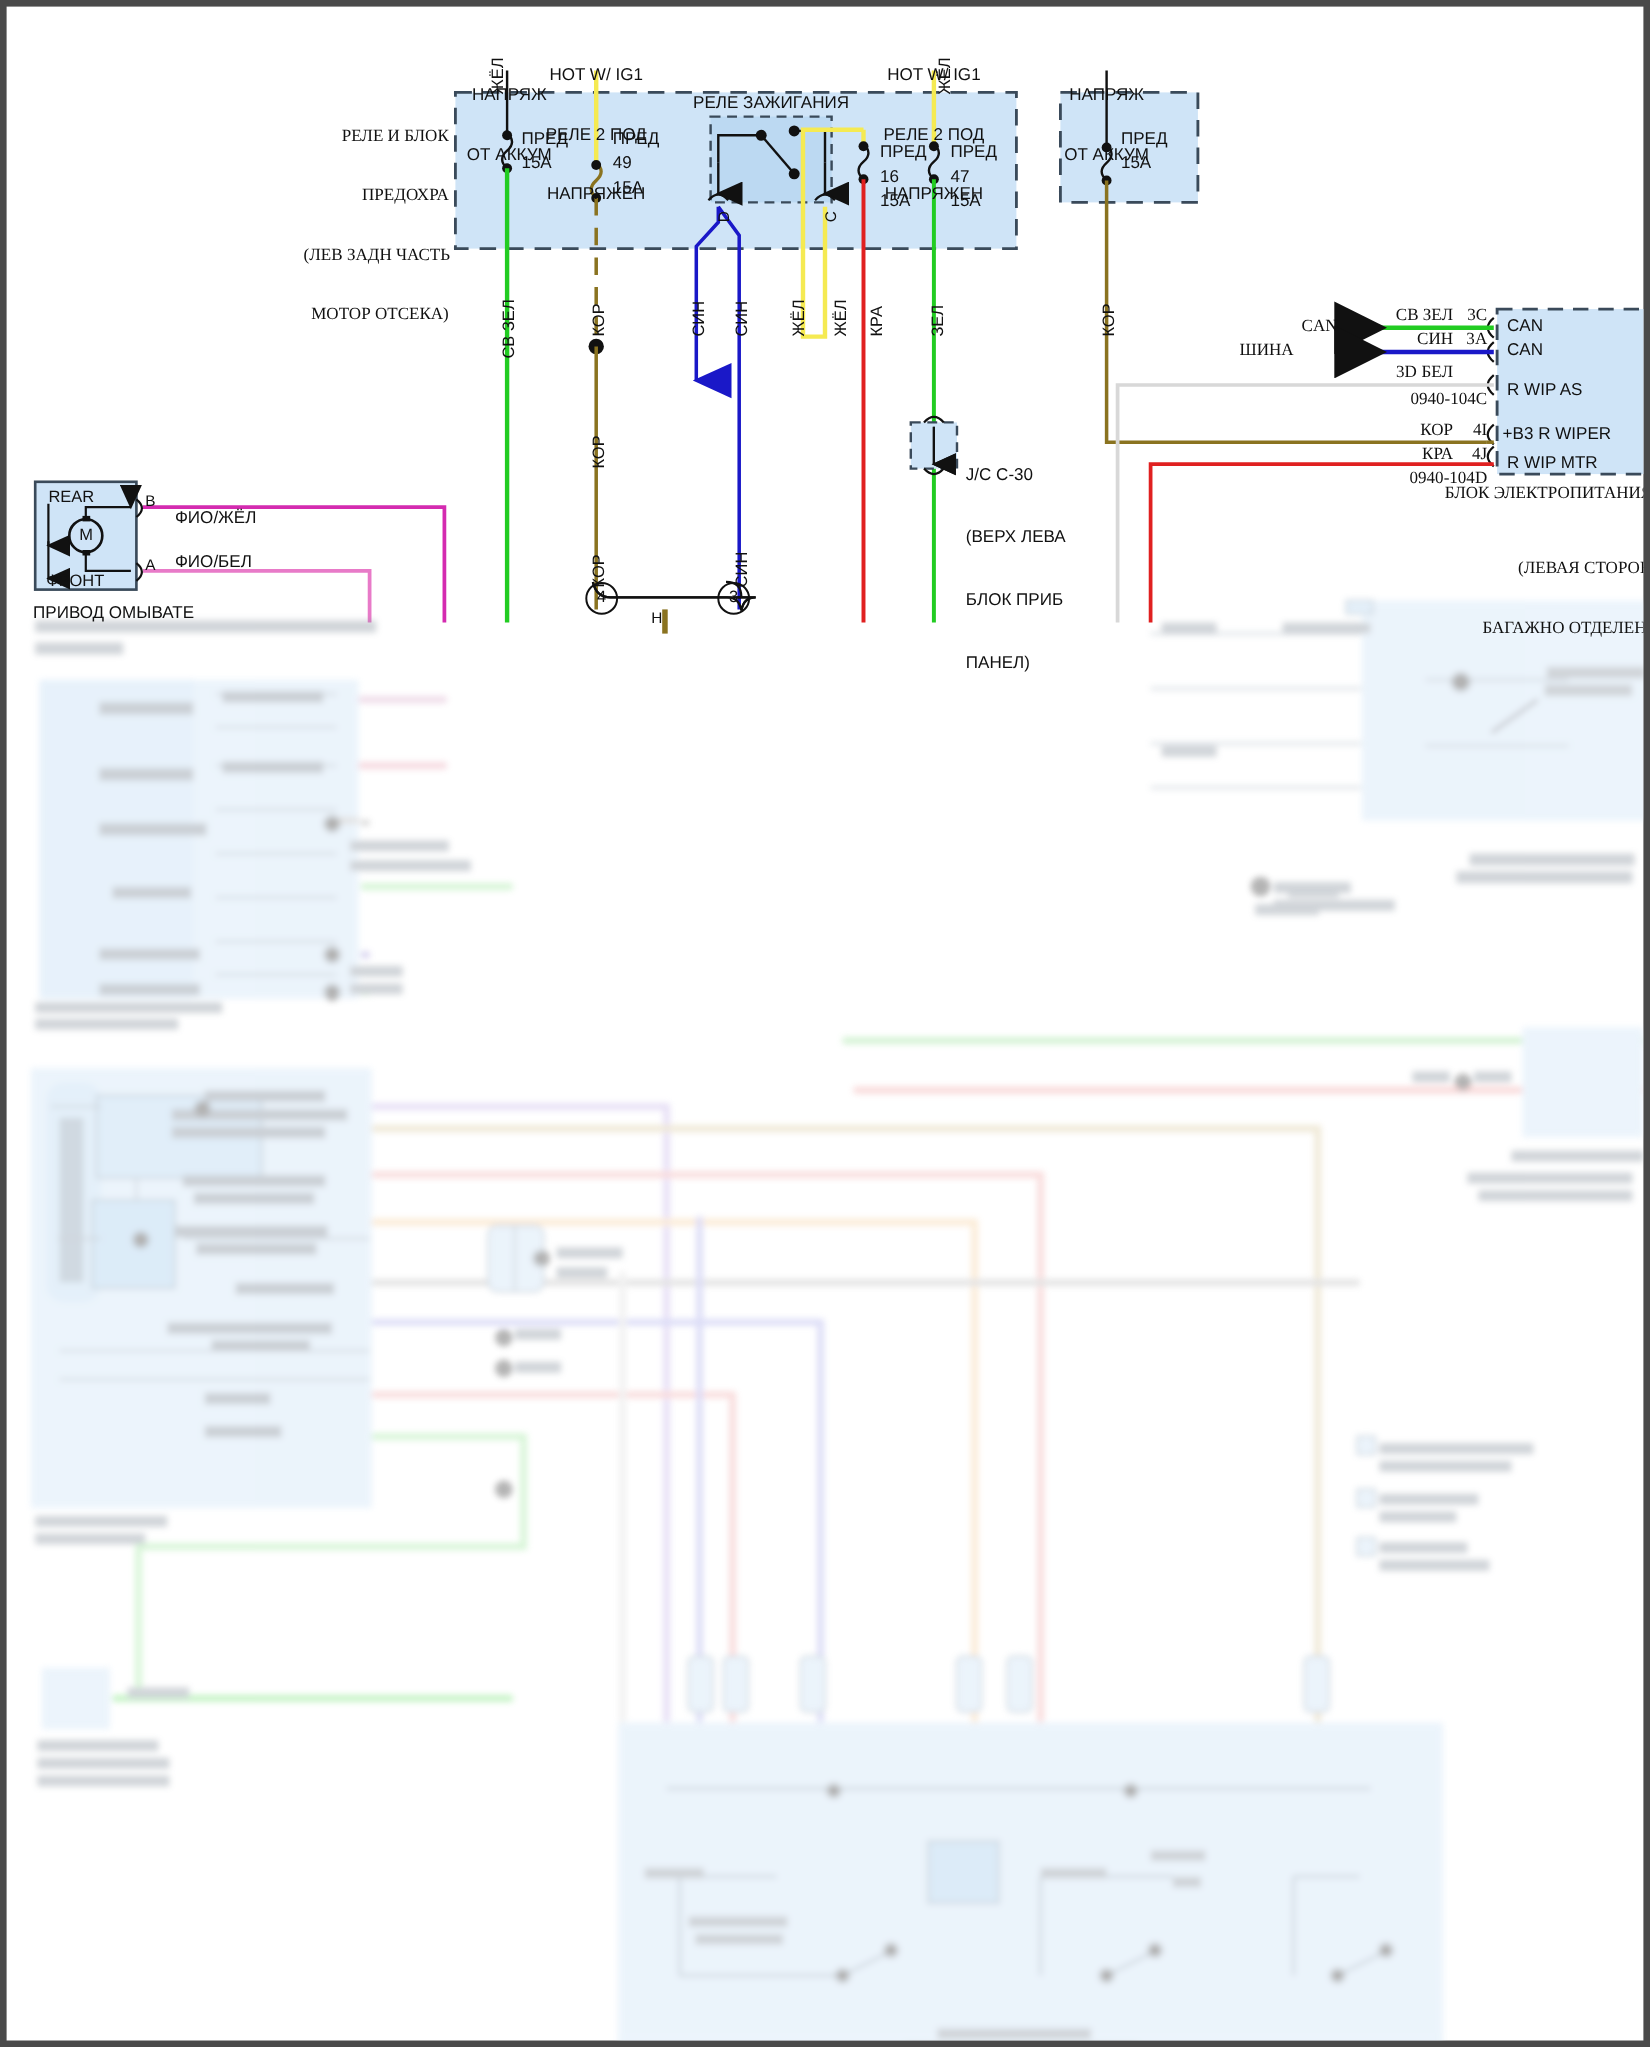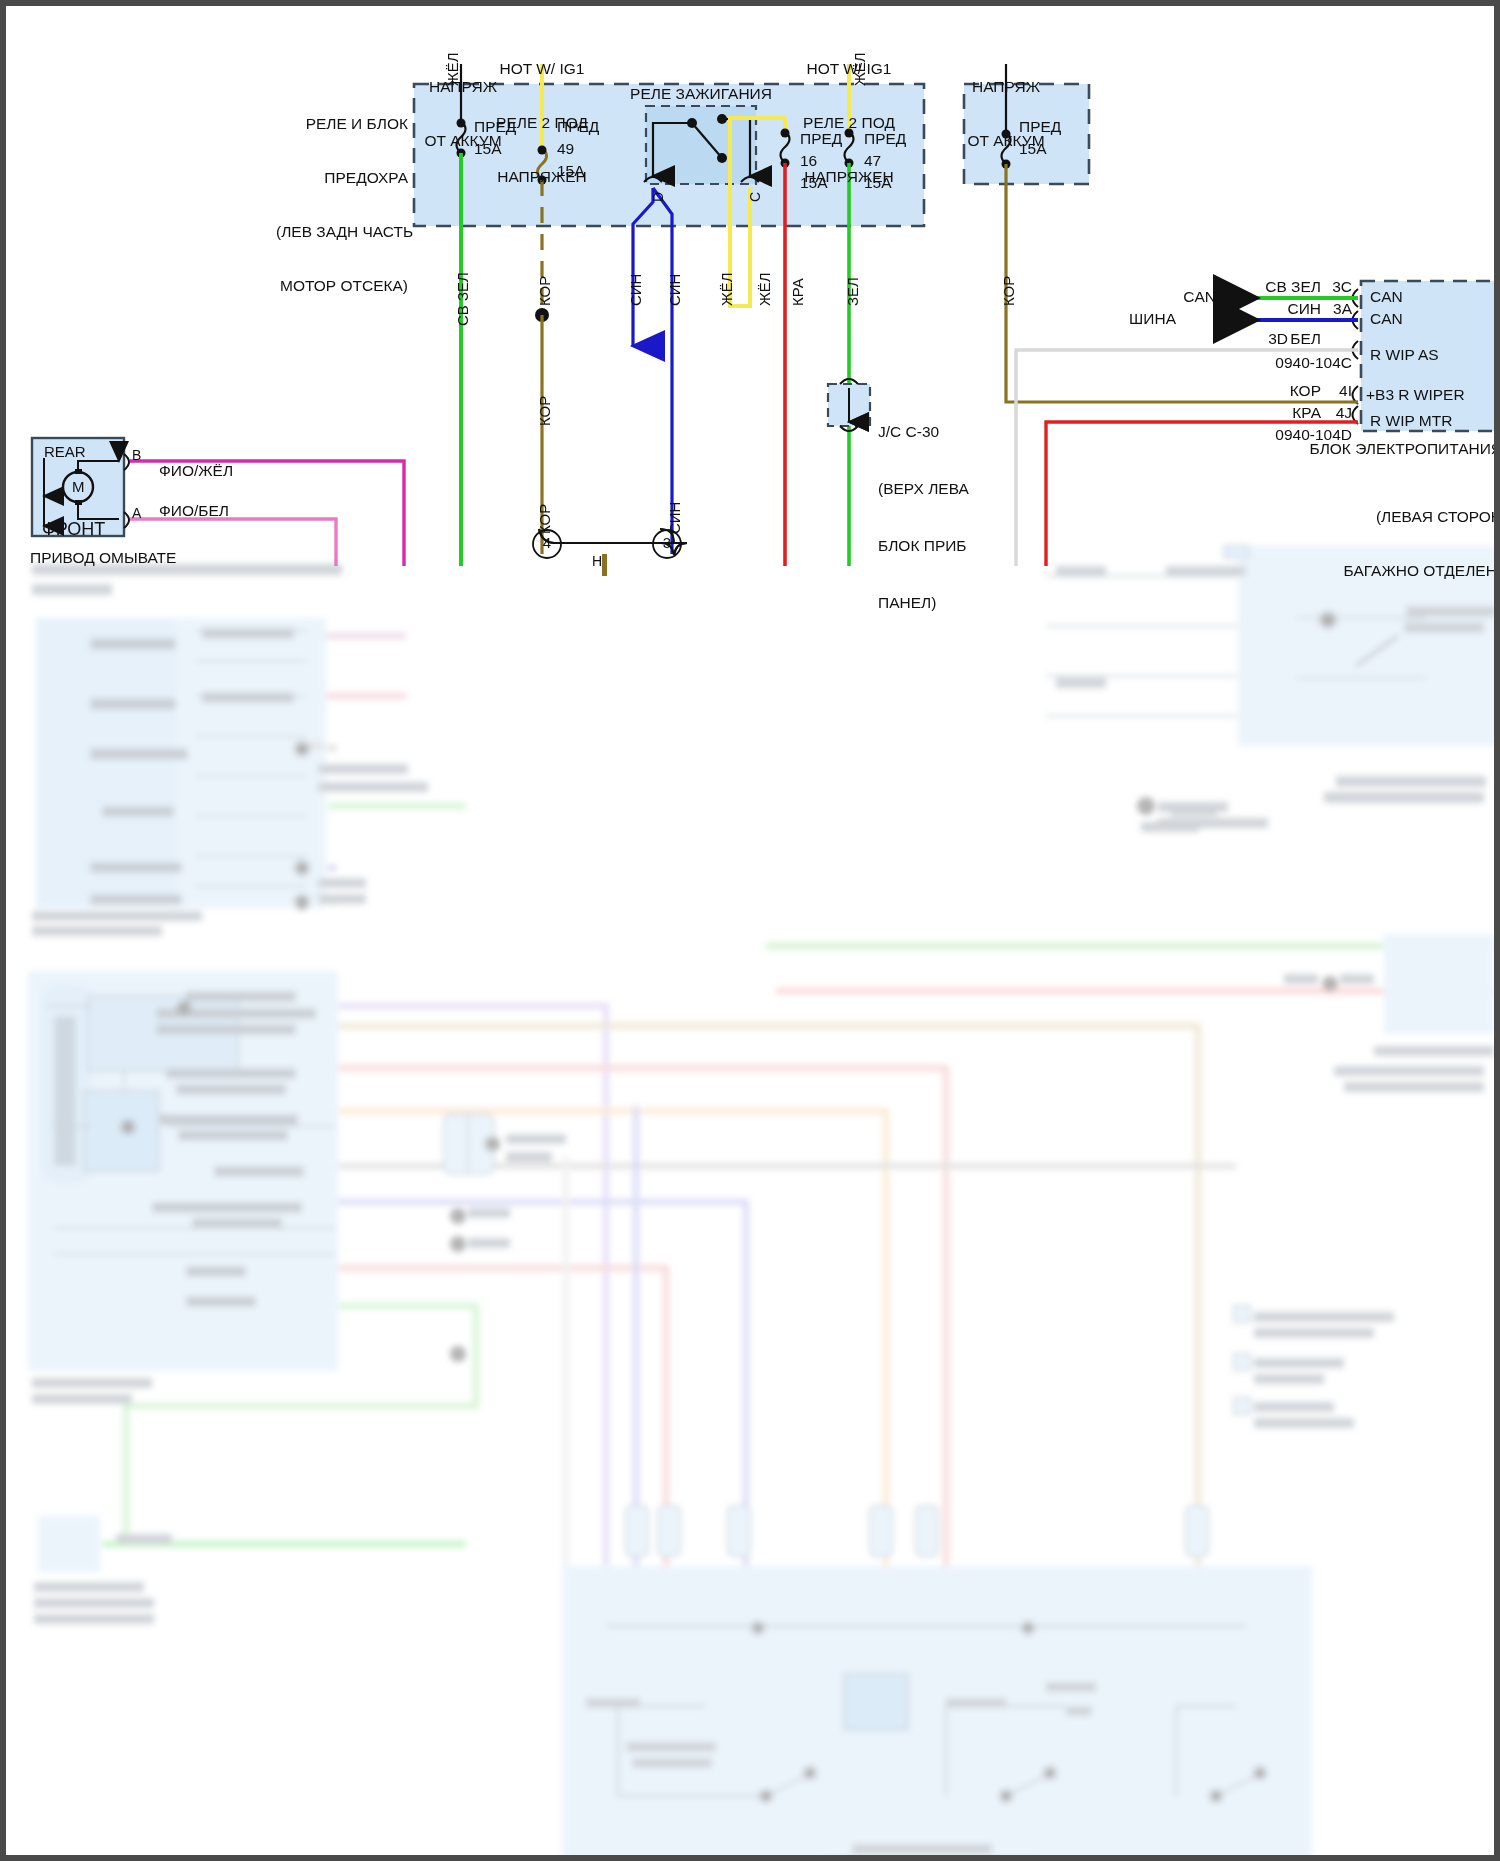--- a/index.html
+++ b/index.html
@@ -7,21 +7,21 @@
   #page{
     position:relative;width:1500px;height:1861px;
     background:#ffffff;
     border:6px solid #4a4a4a;
     box-sizing:border-box;
     overflow:hidden;
   }
   #canvas{position:absolute;left:0;top:0;width:1500px;height:1861px;}
   .lbl{position:absolute;white-space:pre;color:#111;font-size:15.5px;line-height:18px;}
   .lbl.c{text-align:center;}
-  .lbl.r{text-align:right;}
+  .lbl.r{text-align:right;font-family:Liberation Serif, serif;}
   .vlbl{position:absolute;white-space:nowrap;font-size:15px;color:#111;
         transform-origin:0 0;transform:rotate(-90deg);}
 </style>
 </head>
 <body>
 
 <div id="page">
 
   <svg id="canvas" viewBox="0 0 1500 1861">
     <defs>
@@ -493,21 +493,21 @@
   <div class="lbl" style="left:1360px;top:380px;">+B3 R WIPER</div>
   <div class="lbl" style="left:1364px;top:406px;">R WIP MTR</div>
 
   <div class="lbl r" style="left:1216px;top:434px;width:280px;">БЛОК ЭЛЕКТРОПИТАНИЯ</div>
   <div class="lbl r" style="left:1216px;top:466px;width:280px;">
     <div>(ЛЕВАЯ СТОРОН</div>
     <div>БАГАЖНО ОТДЕЛЕН)</div>
   </div>
 
   <div class="lbl" style="left:38px;top:437px;font-size:15px;">REAR</div>
-  <div class="lbl" style="left:36px;top:514px;font-size:18px;text-align:right;">ФРОНТ</div>
+  <div class="lbl" style="left:36px;top:514px;font-size:15px;text-align:right;">ФРОНТ</div>
   <div class="lbl" style="left:66px;top:472px;font-size:15px;">M</div>
   <div class="lbl" style="left:126px;top:440px;font-size:14px;">B</div>
   <div class="lbl" style="left:126px;top:498px;font-size:14px;">A</div>
   <div class="lbl" style="left:153px;top:456px;">ФИО/ЖЁЛ</div>
   <div class="lbl" style="left:153px;top:496px;">ФИО/БЕЛ</div>
   <div class="lbl" style="left:24px;top:543px;">ПРИВОД ОМЫВАТЕ</div>
 
   <div class="lbl c" style="left:526px;top:528px;width:30px;font-size:15px;">4</div>
   <div class="lbl c" style="left:646px;top:528px;width:30px;font-size:15px;">3</div>
   <div class="lbl c" style="left:576px;top:546px;width:30px;font-size:14px;">H</div>

